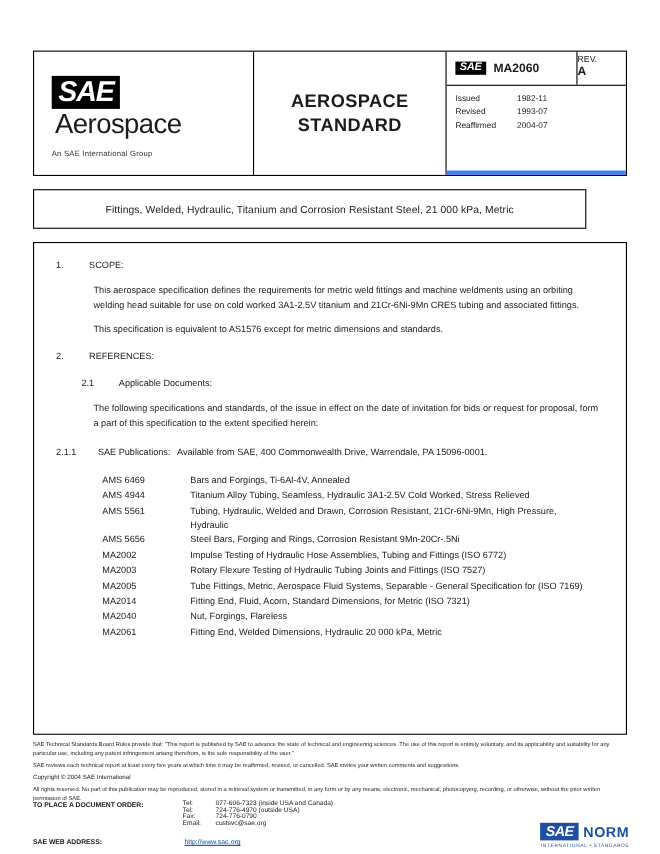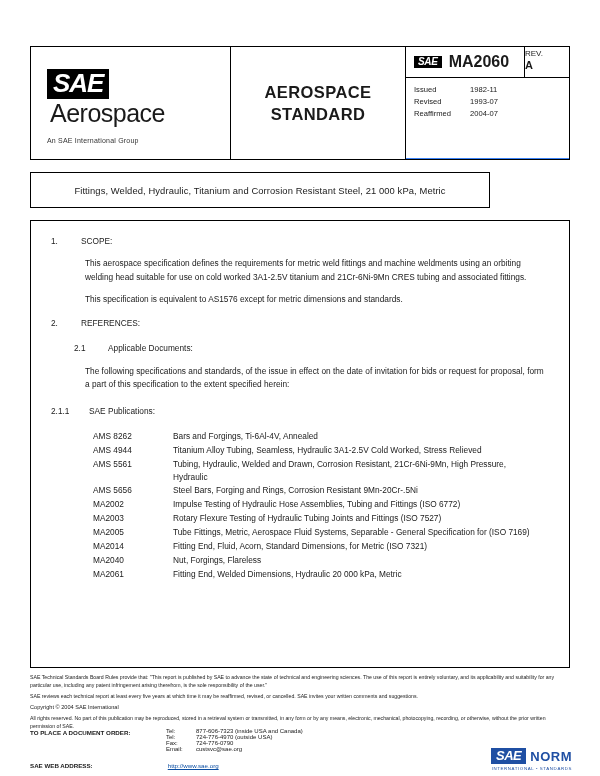--- a/index.html
+++ b/index.html
@@ -102,60 +102,60 @@
   .mini-sae {
     background: #000;
     color: #fff;
     font-weight: bold;
     font-style: italic;
     font-size: 10px;
     padding: 0px 4px 1px 4px;
     letter-spacing: -0.3px;
   }
   .doc-num {
-    font-size: 16px;
+    font-size: 11px;
     font-weight: bold;
   }
   .rev-cell {
     width: 44px;
     font-size: 8px;
     padding-top: 2px;
     box-sizing: border-box;
   }
   .rev-letter {
     font-size: 11px;
     font-weight: bold;
     display: block;
     margin-top: 1px;
   }
   .hdr-dates {
     padding: 6px 8px 0 8px;
     font-size: 7.6px;
     line-height: 1.55;
-    border-bottom: 1px solid #3b82f6;
+    border-bottom: 4px solid #3b82f6;
     flex: 1;
   }
   .date-row {
     display: flex;
   }
   .date-label { width: 56px; }
   .date-val { }
   .hdr-super {
     height: 26px;
     font-size: 7.6px;
     padding: 6px 8px 0 8px;
     box-sizing: border-box;
   }
 
   
   .titlebar {
     position: absolute;
     left: 30px;
     top: 172px;
-    width: 460px;
+    width: 503px;
     height: 36px;
     border: 1px solid #000;
     box-sizing: border-box;
     display: flex;
     align-items: center;
     justify-content: center;
   }
   .titlebar span {
     font-size: 9.4px;
     letter-spacing: 0.1px;
@@ -382,26 +382,27 @@
       <span class="sec-title">Applicable Documents:</span>
     </div>
 
     <div class="para">
       <p>The following specifications and standards, of the issue in effect on the date of invitation for bids or request for proposal, form a part of this specification to the extent specified herein:</p>
     </div>
 
     <div class="pubs-head">
       <span class="sec-num">2.1.1</span>
       <span>SAE Publications:</span>
+      <span style="margin-left:6px">Available from SAE, 400 Commonwealth Drive, Warrendale, PA 15096-0001.</span>
     </div>
 
     <table class="pubs">
       <tbody>
         <tr>
-          <td class="code">AMS 8262</td>
+          <td class="code">AMS 6469</td>
           <td class="desc">Bars and Forgings, Ti-6Al-4V, Annealed</td>
         </tr>
         <tr>
           <td class="code">AMS 4944</td>
           <td class="desc">Titanium Alloy Tubing, Seamless, Hydraulic 3A1-2.5V Cold Worked, Stress Relieved</td>
         </tr>
         <tr>
           <td class="code">AMS 5561</td>
           <td class="desc">Tubing, Hydraulic, Welded and Drawn, Corrosion Resistant, 21Cr-6Ni-9Mn, High Pressure, Hydraulic</td>
         </tr>

